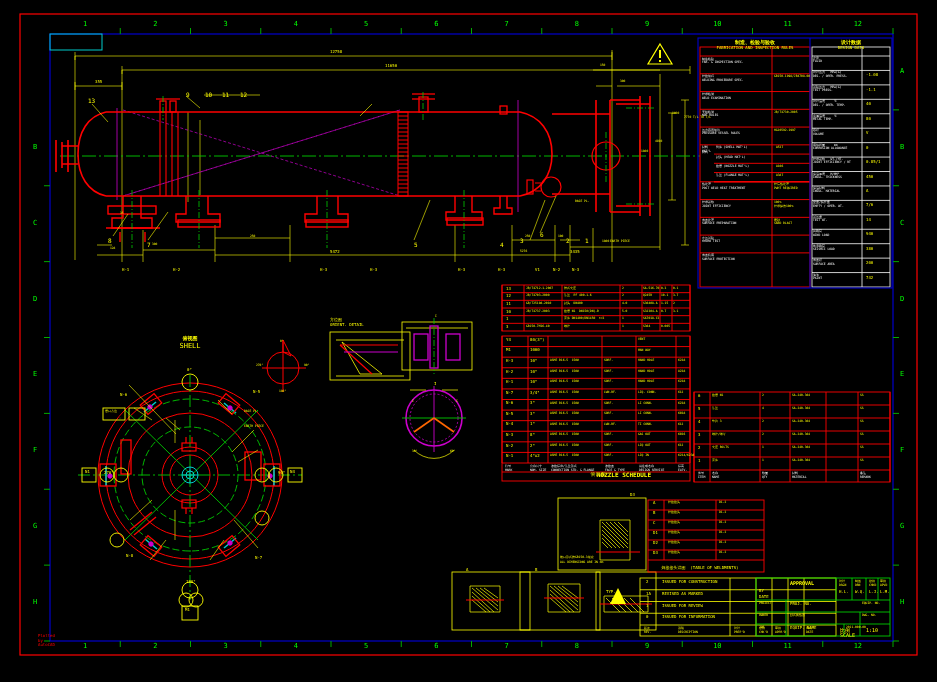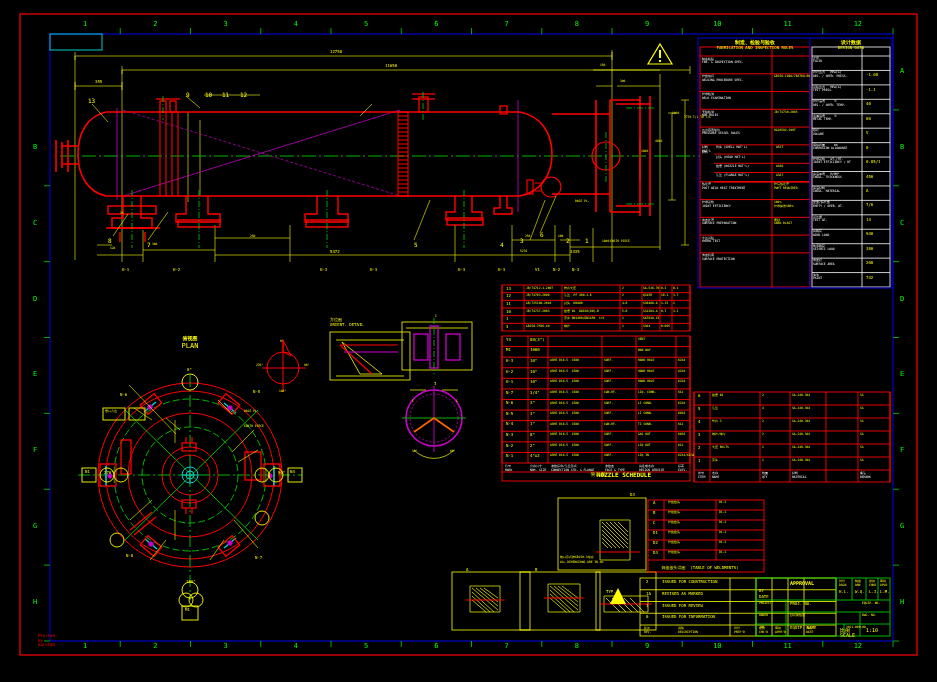--- a/index.html
+++ b/index.html
@@ -1029,21 +1029,21 @@
       <div class="txt g f7" style="left: 900px; top: 523.188px;">G</div>
       <div class="txt g f7" style="left: 900px; top: 599.062px;">H</div>
     </div>
 
   <div class="txt y f5 bold ctr" style="left:755px;top:40px;text-align:center">制造、检验与验收</div>
   <div class="txt y f4 ctr" style="left:755px;top:46px;text-align:center">FABRICATION AND INSPECTION RULES</div>
   <div class="txt y f5 bold ctr" style="left:851px;top:40px;text-align:center">设计数据</div>
   <div class="txt y f4 ctr" style="left:851px;top:46px;text-align:center">DESIGN DATA</div>
 
   <div class="txt y f5 bold ctr" style="left:190px;top:336px;text-align:center">俯视图</div>
-  <div class="txt y f7 ctr" style="left:190px;top:343px;text-align:center">PLAN</div>
+  <div class="txt y f7 ctr" style="left:190px;top:343px;text-align:center">SHELL</div>
 
   <div class="txt y f5 ctr" style="left:598px;top:472px;text-align:center">管口表</div>
   <div class="txt y f6 bold ctr" style="left:624px;top:472px;text-align:center">NOZZLE SCHEDULE</div>
 
   <div class="txt y f4 ctr" style="left:700px;top:566px;text-align:center">焊接接头详图  (TABLE OF WELDMENTS)</div>
 
   <div class="txt y f5 bold" style="left:790px;top:581px">APPROVAL</div>
   <div class="txt y f4" style="left:759px;top:589px">BY</div>
   <div class="txt y f4" style="left:759px;top:595px">DATE</div>
 

